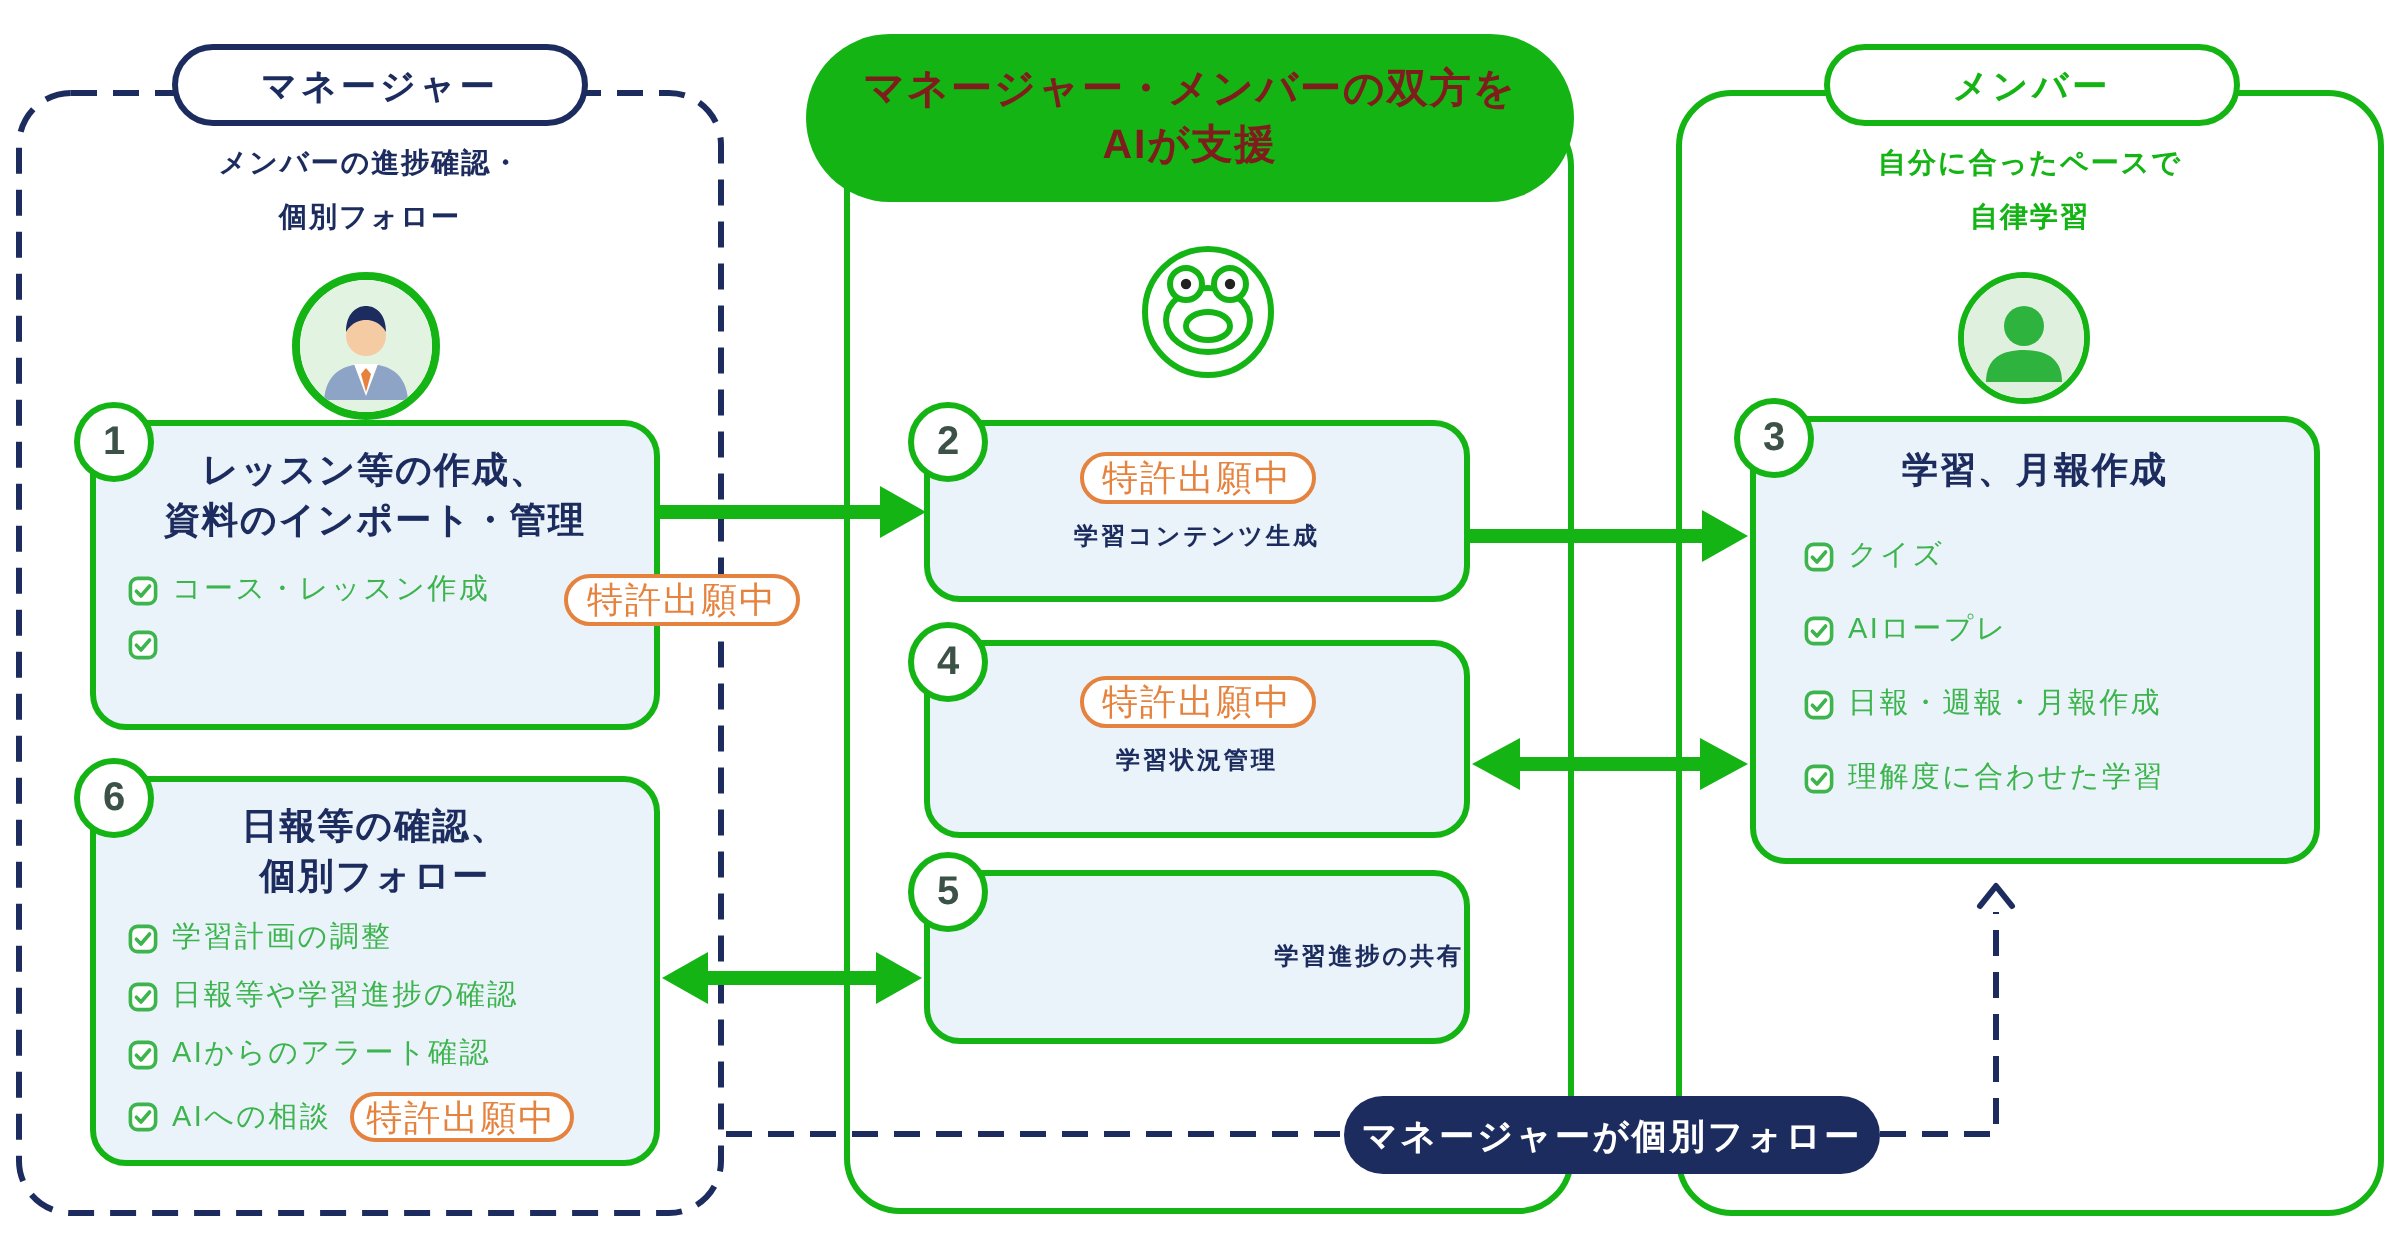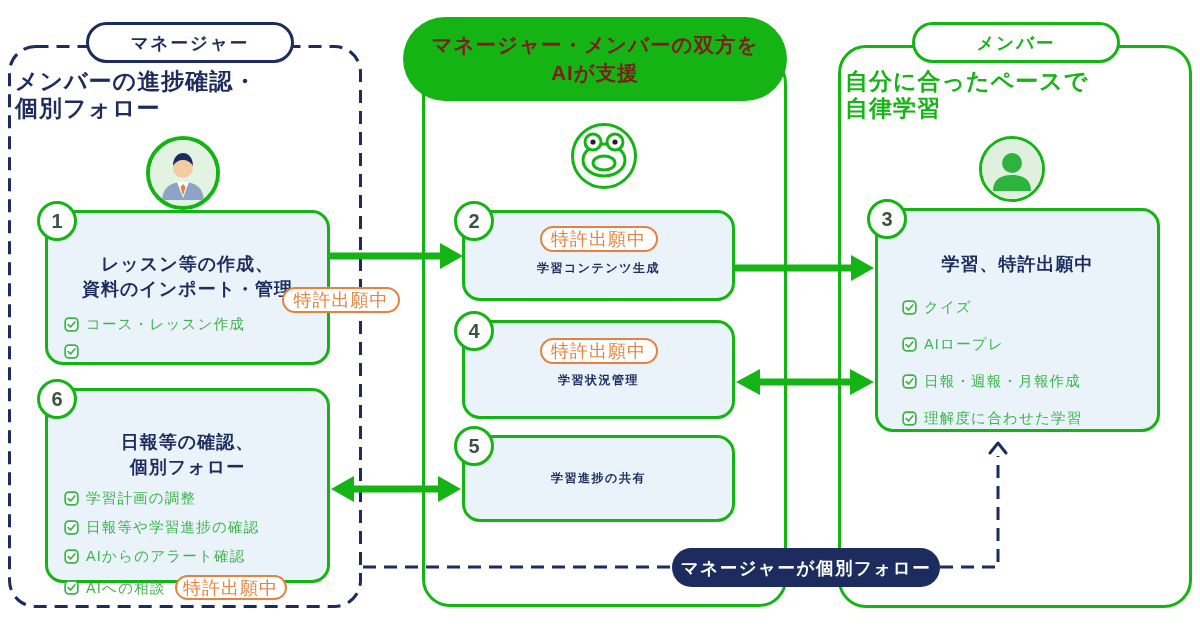--- a/index.html
+++ b/index.html
@@ -21,39 +21,39 @@
   .lines{position:absolute;left:0;top:0;z-index:1;}
   
   .banner{position:absolute;z-index:2;left:403px;top:17px;width:384px;height:84px;background:var(--green);
     border-radius:42px;color:#7f1d1d;font-weight:800;font-size:20.5px;line-height:28px;letter-spacing:1px;
     display:flex;flex-direction:column;align-items:center;justify-content:center;text-align:center;}
   .pill-role{position:absolute;z-index:2;width:208px;height:41px;background:#fff;border-radius:22px;box-sizing:border-box;
     display:flex;align-items:center;justify-content:center;font-size:17.5px;font-weight:800;letter-spacing:2px;}
   .pill-manager{left:86px;top:22px;border:3px solid var(--navy);color:var(--navy);}
   .pill-member{left:912px;top:22px;border:3px solid var(--green);color:var(--green);}
   
-  .heading{position:absolute;z-index:2;text-align:left;font-size:23px;font-weight:800;line-height:27px;letter-spacing:1px;}
+  .heading{position:absolute;z-index:2;text-align:center;font-size:14px;font-weight:800;line-height:27px;letter-spacing:1px;}
   .heading-left{left:15px;top:68px;width:340px;color:var(--navy);}
   .heading-right{left:845px;top:68px;width:340px;color:var(--green);}
   
   .avatar{position:absolute;z-index:2;border-radius:50%;background:#fff;box-sizing:border-box;overflow:hidden;
     display:flex;align-items:center;justify-content:center;}
   .avatar-manager{left:146px;top:136px;width:74px;height:74px;border:4px solid var(--green);}
   .avatar-frog{left:571px;top:123px;width:66px;height:66px;border:3px solid var(--green);}
   .avatar-member{left:979px;top:136px;width:66px;height:66px;border:3px solid var(--green);}
   .avatar svg{display:block;}
   
   .box{position:absolute;z-index:2;background:var(--boxbg);border:3px solid var(--green);border-radius:18px;box-sizing:border-box;}
   .box1{left:45px;top:210px;width:285px;height:155px;padding-top:10px;}
   .box6{left:45px;top:388px;width:285px;height:195px;padding-top:10px;}
   .box2{left:462px;top:210px;width:273px;height:91px;}
   .box4{left:462px;top:320px;width:273px;height:99px;}
-  .box5{left:462px;top:435px;width:273px;height:87px;display:flex;align-items:center;justify-content:center;}
+  .box5{left:462px;top:435px;width:273px;height:87px;display:flex;align-items:center;justify-content:flex-end;}
   .box3{left:875px;top:208px;width:285px;height:224px;padding-top:12px;}
-  .box-title{text-align:center;color:var(--navy);font-weight:800;font-size:18px;line-height:25px;letter-spacing:1px;margin-top:29px;}
+  .box-title{text-align:center;color:var(--navy);font-weight:800;font-size:18px;line-height:25px;letter-spacing:1px;}
   .box-title-sm{text-align:center;color:var(--navy);font-weight:800;font-size:12px;letter-spacing:1.5px;margin-top:8px;}
   
   .items{margin:12px 0 0 16px;}
   .box6 .items{margin-top:8px;}
   .box3 .items{margin:20px 0 0 24px;}
   .item{display:flex;align-items:flex-start;gap:7px;color:var(--green-item);font-size:14.5px;line-height:20px;
     letter-spacing:1.2px;margin-bottom:7px;}
   .box6 .item{margin-bottom:9px;}
   .box3 .item{margin-bottom:17px;}
   .item-with-pill{align-items:center;margin-bottom:0;}
@@ -242,21 +242,21 @@
     <div class="box-title-sm">学習状況管理</div>
   </div>
   <div class="badge" style="left:454px;top:311px;">4</div>
 
   <div class="box box5">
     <div class="box-title-sm" style="margin-top:0;">学習進捗の共有</div>
   </div>
   <div class="badge" style="left:454px;top:426px;">5</div>
 
   <div class="box box3">
-    <div class="box-title">学習、特許出願中</div>
+    <div class="box-title">学習、月報作成</div>
     <div class="items">
       <div class="item">
         <span class="cb">
             <svg width="15" height="15" viewBox="0 0 15 15">
               <rect x="1.2" y="1.2" width="12.6" height="12.6" rx="3.5" fill="#fff" stroke="#3db44d" stroke-width="1.8"></rect>
               <path d="M4.2 7.6 l2.3 2.4 4.3 -5" fill="none" stroke="#3db44d" stroke-width="1.8" stroke-linecap="round" stroke-linejoin="round"></path>
             </svg>
           </span>
         <span class="itxt">クイズ</span>
       </div>

